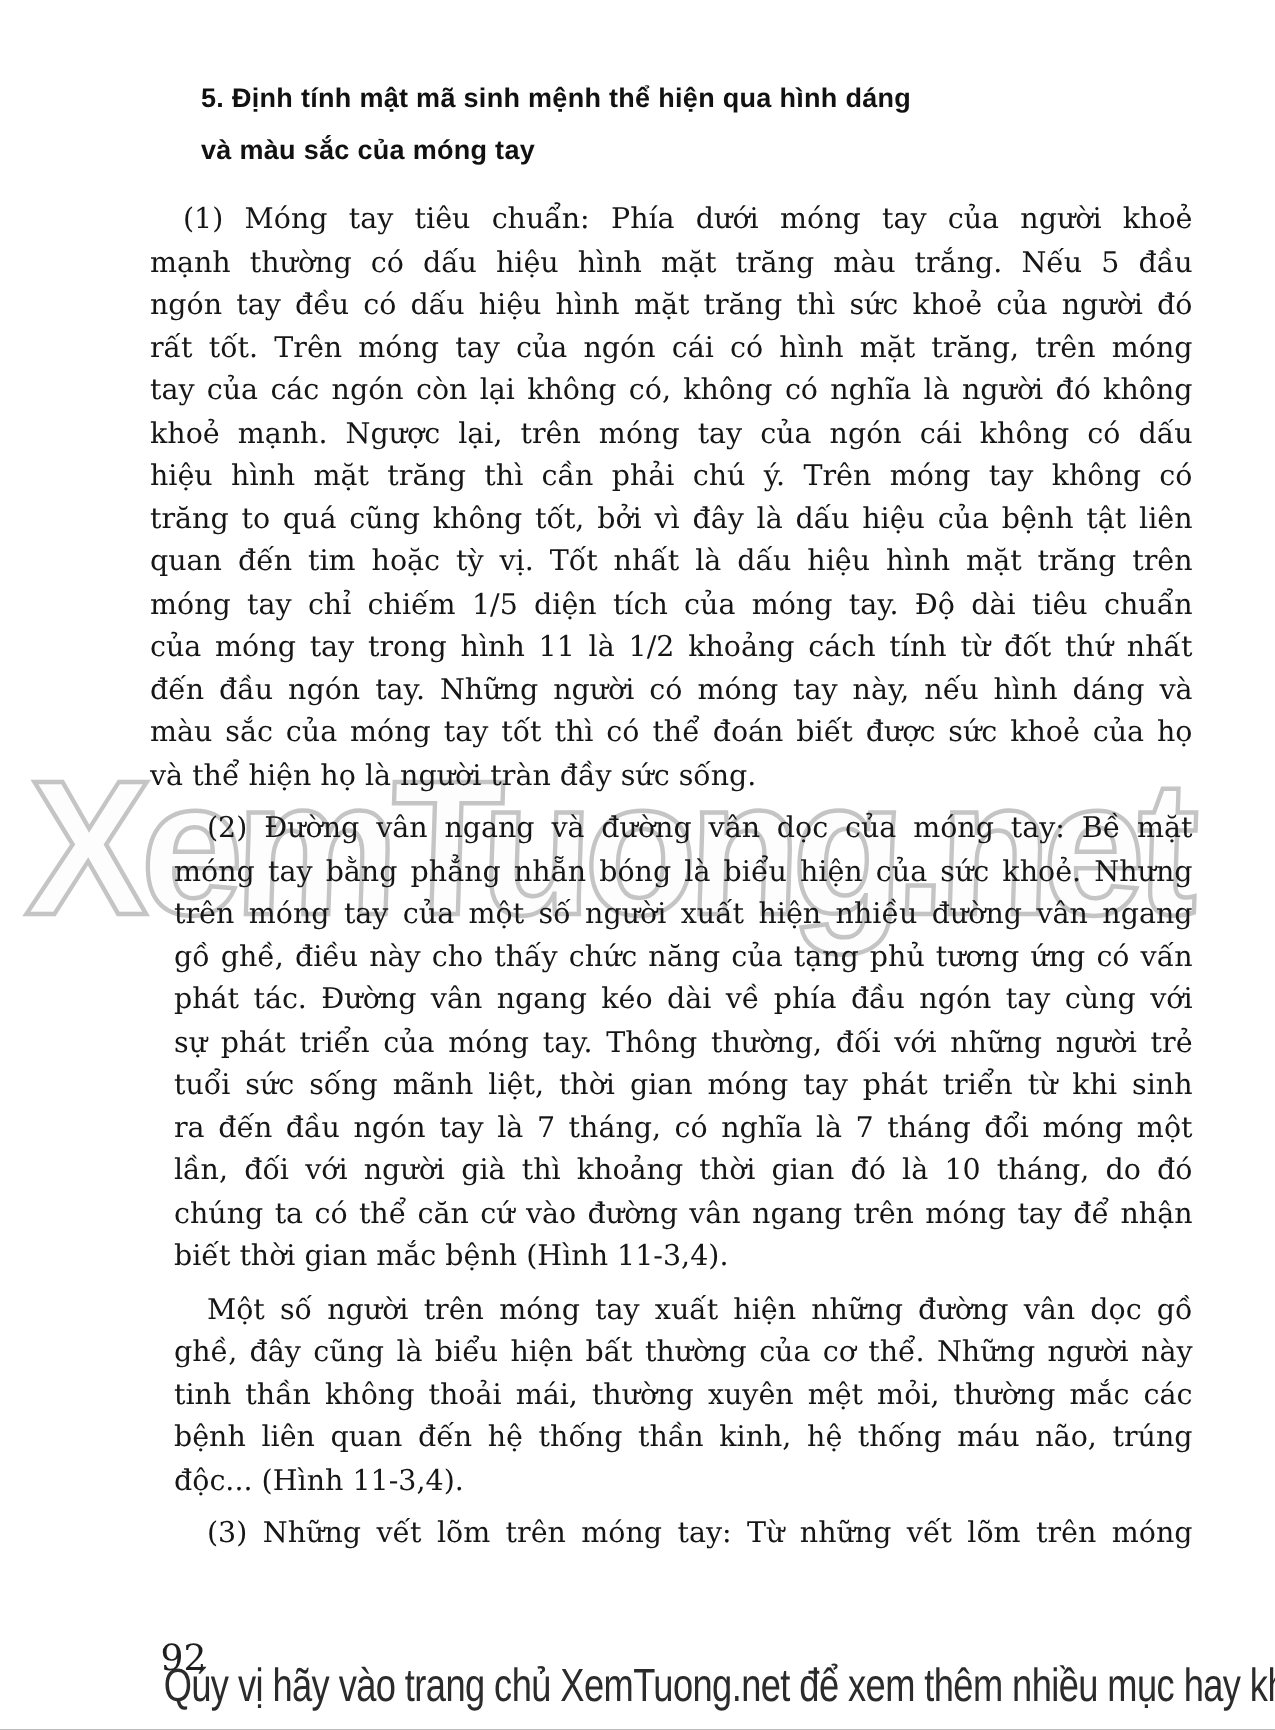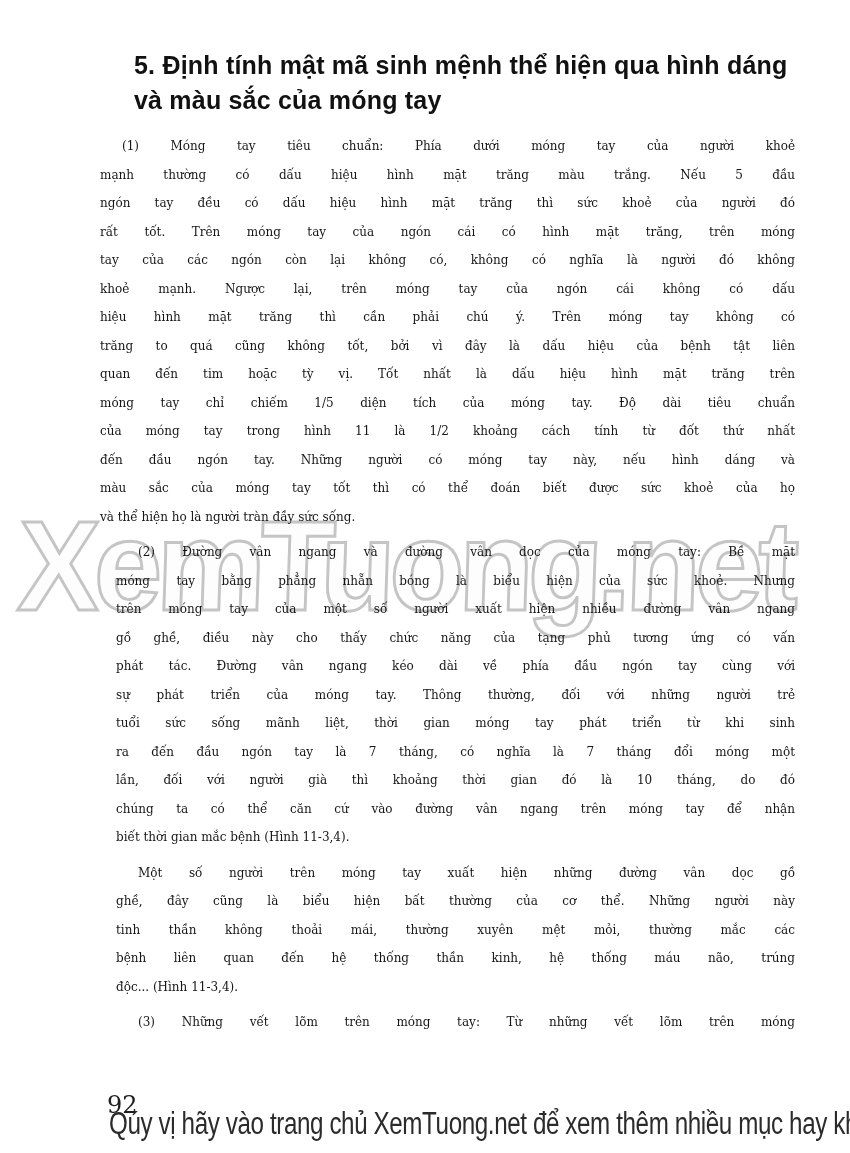--- a/index.html
+++ b/index.html
@@ -31,29 +31,29 @@
   .content {
     position: absolute;
     left: 100px;
     top: 48px;
     width: 695px;
     z-index: 1;
   }
   .heading {
     font-family: "Liberation Sans", sans-serif;
     font-weight: bold;
-    font-size: 25px;
+    font-size: 18px;
     line-height: 35px;
     color: #111111;
     padding-left: 34px;
     margin-bottom: 14px;
     letter-spacing: 0.2px;
   }
   .para {
-    font-size: 12px;
+    font-size: 19px;
     line-height: 28.5px;
     color: #161616;
   }
   .para + .para { margin-top: 7px; margin-left: 16px; }
   .tline {
     text-align: justify;
     text-align-last: justify;
   }
   .tline-last { text-align-last: left; }
   .para .tline:first-child { text-indent: 22px; }

